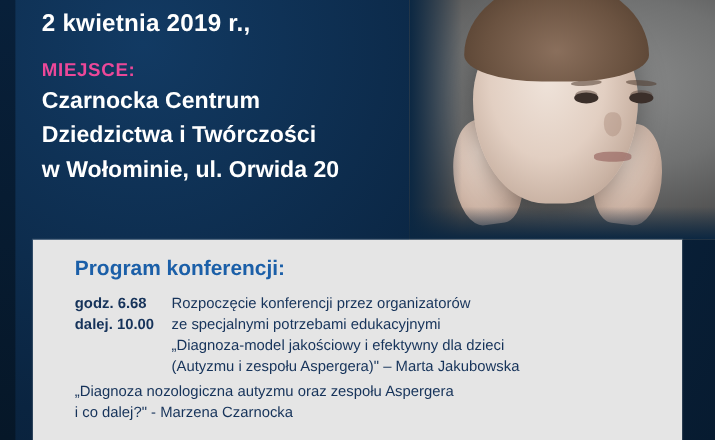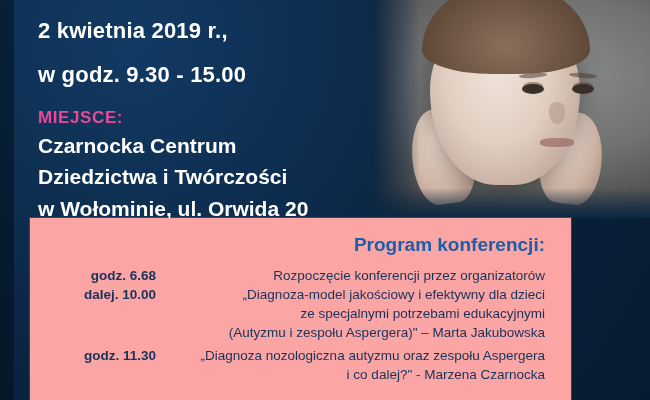--- a/index.html
+++ b/index.html
@@ -102,44 +102,43 @@
     position: absolute;
     left: 38px; top: 0;
     width: 350px;
     color: #ffffff;
   }
   .info .line-date {
     font-size: 22px;
     font-weight: bold;
     line-height: 1.18;
     letter-spacing: 0.2px;
-    padding-top: 18px;
+    padding-top: 8px;
   }
   .info .label {
     color: #ec4899;
     font-size: 17px;
     font-weight: bold;
     letter-spacing: 0.6px;
     margin-top: 20px;
   }
   .info .place {
     font-size: 21px;
     font-weight: bold;
     line-height: 1.26;
     margin-top: 5px;
   }
 
   
   .panel {
     position: absolute;
     left: 30px; top: 218px;
-    width: 541px; height: 182px;
-    background: #fca5a5;
+    width: 590px; height: 182px;
+    background: #e5e5e5;
     box-shadow: 0 0 0 1px rgba(255,255,255,0.15);
-    text-align: right;
   }
   .panel-inner { padding: 16px 26px 6px 38px; }
   .program-title {
     color: #1b5fa8;
     font-size: 19px;
     font-weight: bold;
     margin-bottom: 10px;
   }
   .row {
     display: flex;
@@ -184,21 +183,20 @@
       <div class="nose"></div>
       <div class="mouth"></div>
     </div>
     <div class="hair"></div>
     <div class="photo-fade-left"></div>
     <div class="photo-fade-bottom"></div>
   </div>
 
   <div class="info">
     <div class="line-date">2 kwietnia 2019 r.,</div>
-    <div class="line-date">w godz. 9.30 - 15.00</div>
     <div class="label">MIEJSCE:</div>
     <div class="place">Czarnocka Centrum</div>
     <div class="place">Dziedzictwa i Twórczości</div>
     <div class="place">w Wołominie, ul. Orwida 20</div>
   </div>
 
   <div class="panel">
     <div class="panel-inner">
       <div class="program-title">Program konferencji:</div>
 
@@ -208,30 +206,29 @@
       <div class="row">
         <span class="time">godz. 6.68</span>
         <span class="desc">
           <span class="cont">Rozpoczęcie konferencji przez organizatorów</span>
         </span>
       </div>
 
       <div class="row">
         <span class="time">dalej. 10.00</span>
         <span class="desc">
+          <span class="cont">ze specjalnymi potrzebami edukacyjnymi</span>
           <span class="cont">„Diagnoza-model jakościowy i efektywny dla dzieci</span>
-          <span class="cont">ze specjalnymi potrzebami edukacyjnymi</span>
           <span class="cont">(Autyzmu i zespołu Aspergera)" – Marta Jakubowska</span>
         </span>
       </div>
 
       <div class="spacer"></div>
 
       <div class="row">
-        <span class="time">godz. 11.30</span>
         <span class="desc">
           <span class="cont">„Diagnoza nozologiczna autyzmu oraz zespołu Aspergera</span>
           <span class="cont">i co dalej?" - Marzena Czarnocka</span>
         </span>
       </div>
 
     </div>
   </div>
 
 </div>

